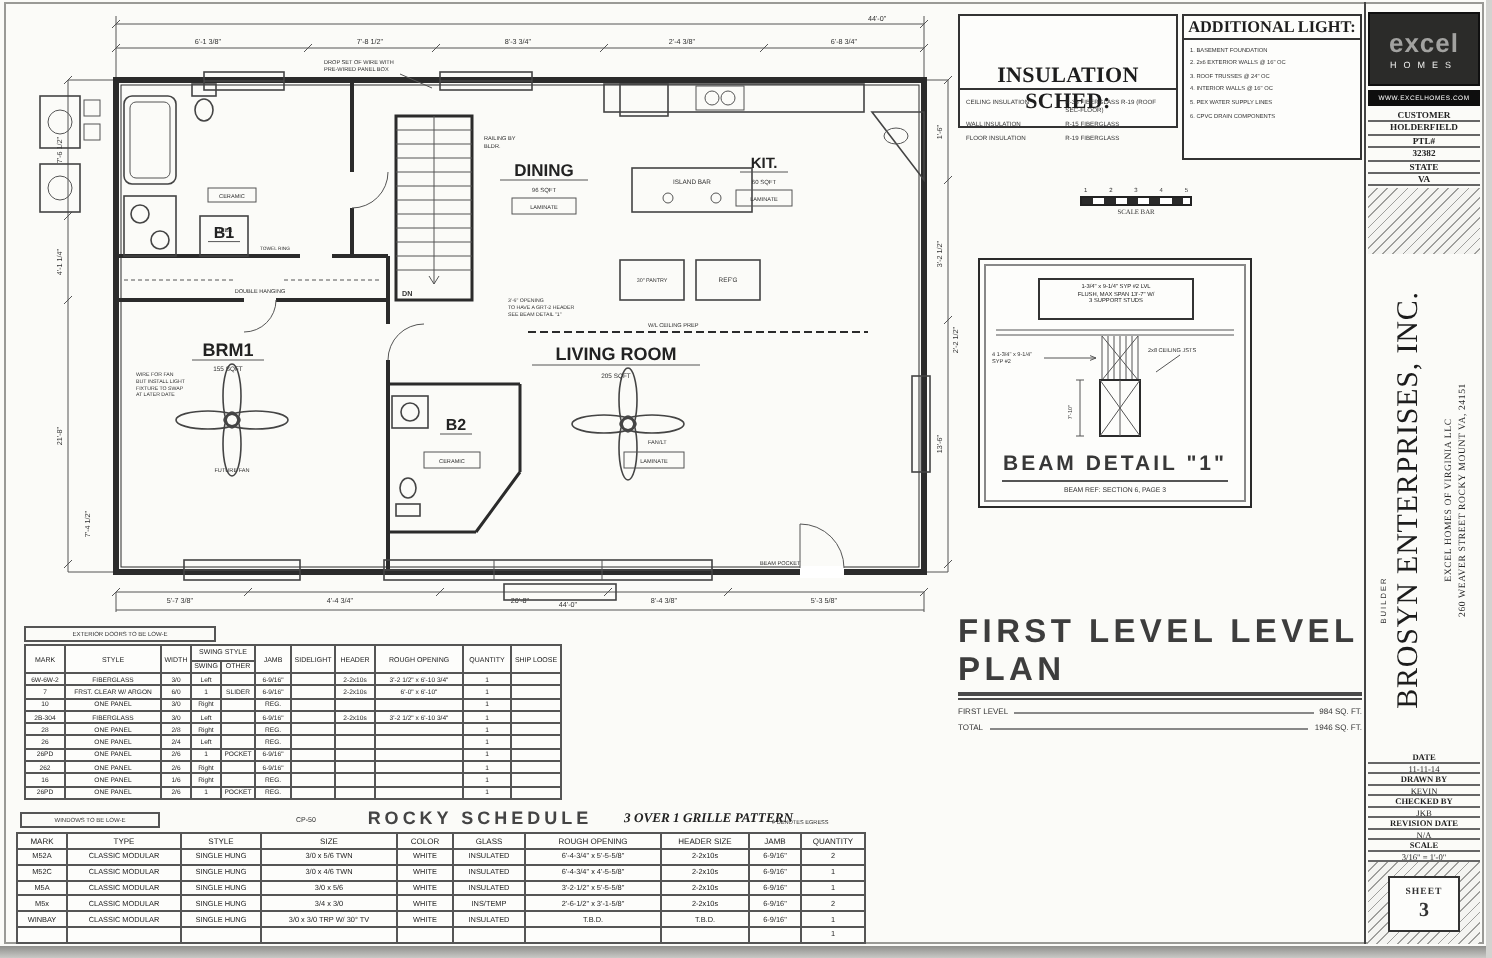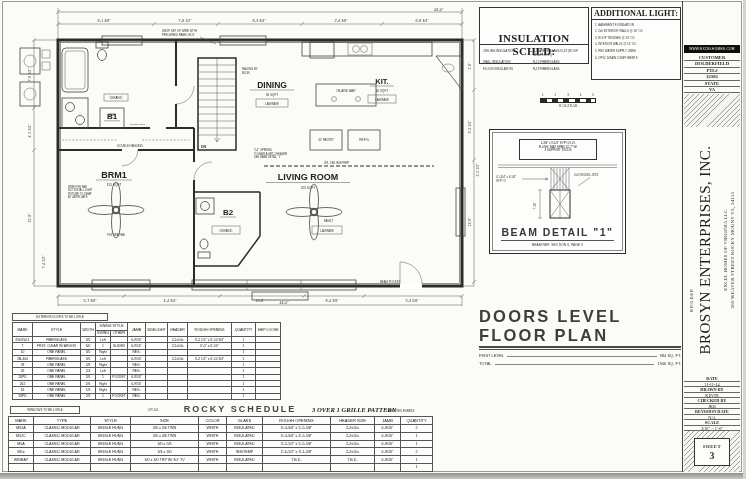--- a/index.html
+++ b/index.html
@@ -352,21 +352,21 @@
     <text class="note" x="2" y="16">4 1-3/4" x 9-1/4"</text>
     <text class="note" x="2" y="19.6">SYP #2</text>
     <path class="t" d="M28,17 H54 M54,17 l-3,-1.2 M54,17 l-3,1.2"></path>
     <text class="note" x="80" y="14">2x8 CEILING JSTS</text>
     <path class="t" d="M96,15.5 L84,24"></path>
   </svg>
   <div class="abs beam-title">BEAM DETAIL "1"</div>
   <div class="abs beam-ref">BEAM REF:  SECTION 6, PAGE 3</div>
 
   <div class="abs ptitle-wrap">
-    <div class="ptitle">DOORS LEVEL FLOOR PLAN</div>
+    <div class="ptitle">FIRST LEVEL LEVEL PLAN</div>
     <div class="ptitle-sub"></div>
     <div class="sqft-row">
       <span class="lbl">FIRST LEVEL</span>
       <span class="leader"></span>
       <span class="val">984 SQ. FT.</span>
     </div>
     <div class="sqft-row">
       <span class="lbl">TOTAL</span>
       <span class="leader"></span>
       <span class="val">1946 SQ. FT.</span>
@@ -643,20 +643,24 @@
         <td></td>
         <td></td>
         <td></td>
         <td>1</td>
       </tr>
       </tbody>
   </table>
 
   <div class="abs sb-border ni"></div>
 
+  <div class="abs logo-box">
+    <div class="logo-word">excel</div>
+    <div class="logo-sub">HOMES</div>
+  </div>
   <div class="abs web-bar">WWW.EXCELHOMES.COM</div>
 
   <div class="abs info-rows">
     <div class="info-row">CUSTOMER</div>
     <div class="info-row">HOLDERFIELD</div>
     <div class="info-row">PTL#</div>
     <div class="info-row">32382</div>
     <div class="info-row">STATE</div>
     <div class="info-row">VA</div>
   </div>

